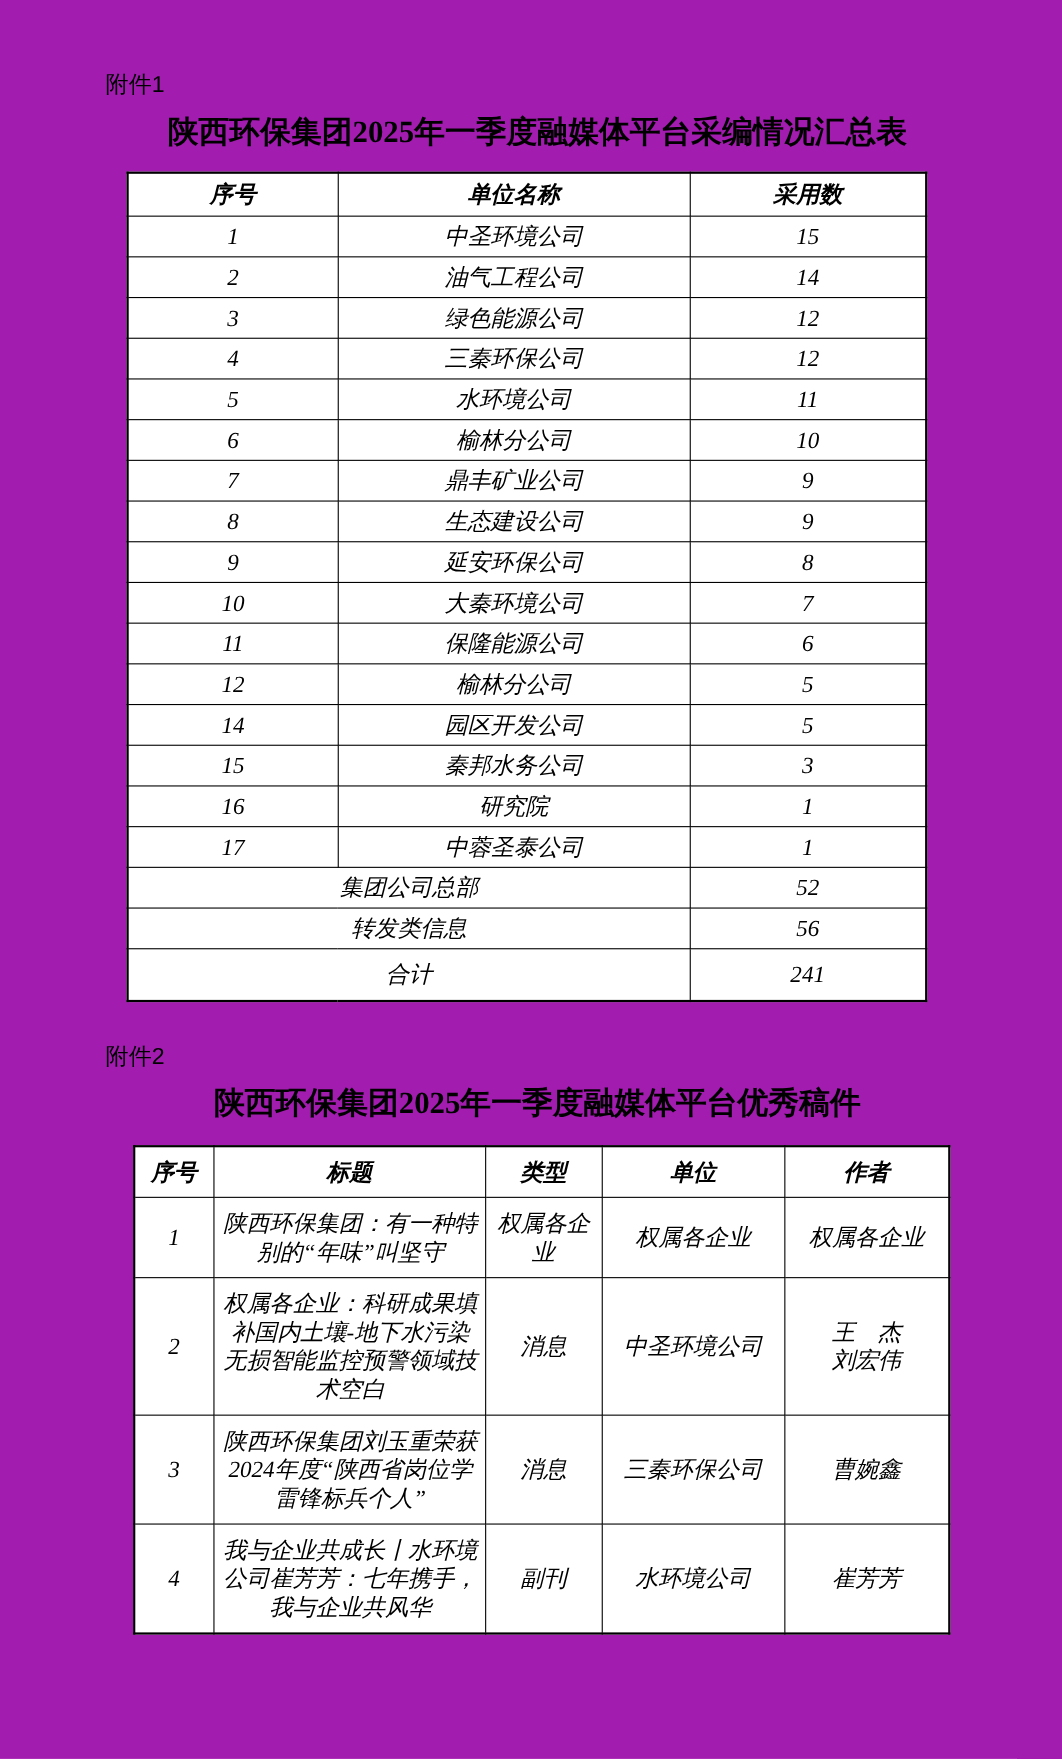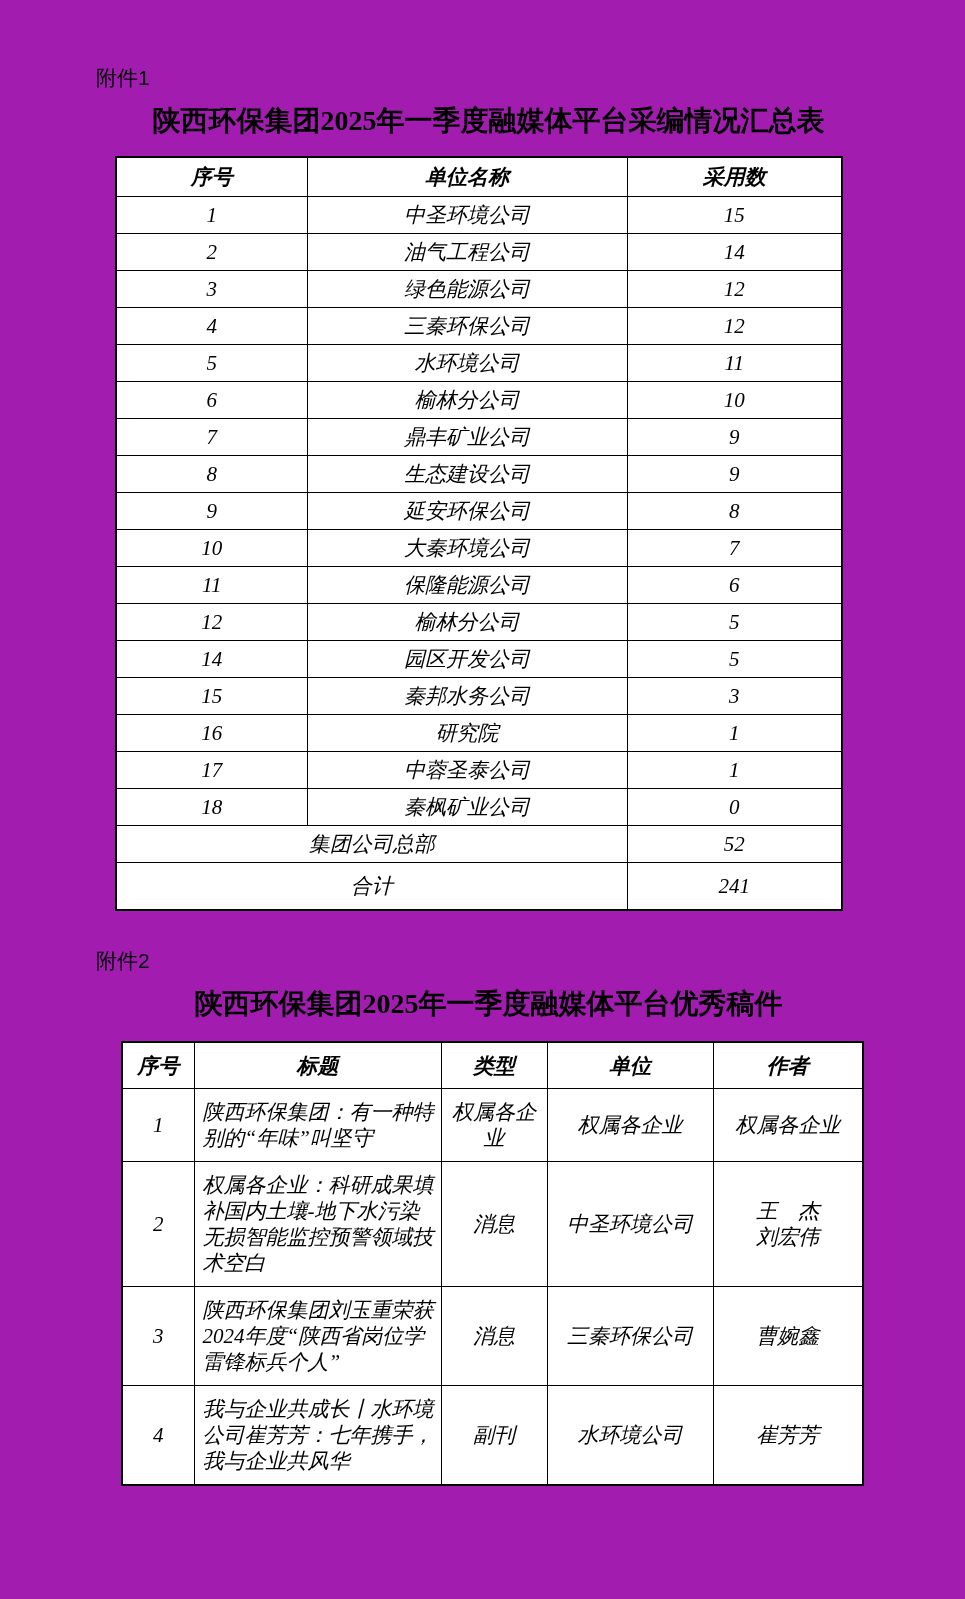--- a/index.html
+++ b/index.html
@@ -45,21 +45,21 @@
   #table2 { width:741px; margin:20px 0 0 121px; }
   #table2 th {
     height:45px; font-size:21px; font-weight:bold;
     font-family:"Liberation Sans","DejaVu Sans",sans-serif;
     text-align:center; vertical-align:middle;
   }
   #table2 td {
     font-size:21px; line-height:26px; padding:10px 6px;
     text-align:center; vertical-align:middle; word-break:break-all;
   }
-  #table2 td[data-name="cell-title"] { text-align:left; padding-left:8px; padding-right:6px; }
+  #table2 td[data-name="cell-title"] { text-align:center; padding-left:8px; padding-right:6px; }
   #table2 td[data-name="cell-author"] { white-space:pre-line; }
 </style>
 </head>
 <body>
 
 <div class="page" data-name="document-page">
 
   <div id="attachment1" class="attachment-label" data-name="attachment1-label">附件1</div>
 
   <div class="doc-title" data-name="table1-title">陕西环保集团2025年一季度融媒体平台采编情况汇总表</div>
@@ -151,30 +151,29 @@
         <tr data-name="table-row">
           <td data-name="cell-no">16</td>
           <td data-name="cell-unit-name">研究院</td>
           <td data-name="cell-count">1</td>
         </tr>
         <tr data-name="table-row">
           <td data-name="cell-no">17</td>
           <td data-name="cell-unit-name">中蓉圣泰公司</td>
           <td data-name="cell-count">1</td>
         </tr>
-        <tr data-name="table-row">
-          <td data-name="cell-no">18</td>
-          <td data-name="cell-unit-name">秦枫矿业公司</td>
-          <td data-name="cell-count">0</td>
-        </tr>
       </tbody>
     <tbody data-name="summary-table-merged-rows">
         <tr data-name="table-row">
           <td colspan="2" data-name="cell-merged-label">集团公司总部</td>
           <td data-name="cell-count">52</td>
+        </tr>
+        <tr data-name="table-row">
+          <td colspan="2" data-name="cell-merged-label">转发类信息</td>
+          <td data-name="cell-count">56</td>
         </tr>
       </tbody>
     <tbody class="total-body" data-name="summary-table-total-row">
         <tr data-name="table-row">
           <td colspan="2" data-name="cell-total-label">合计</td>
           <td data-name="cell-total-count">241</td>
         </tr>
       </tbody>
   </table>
 

